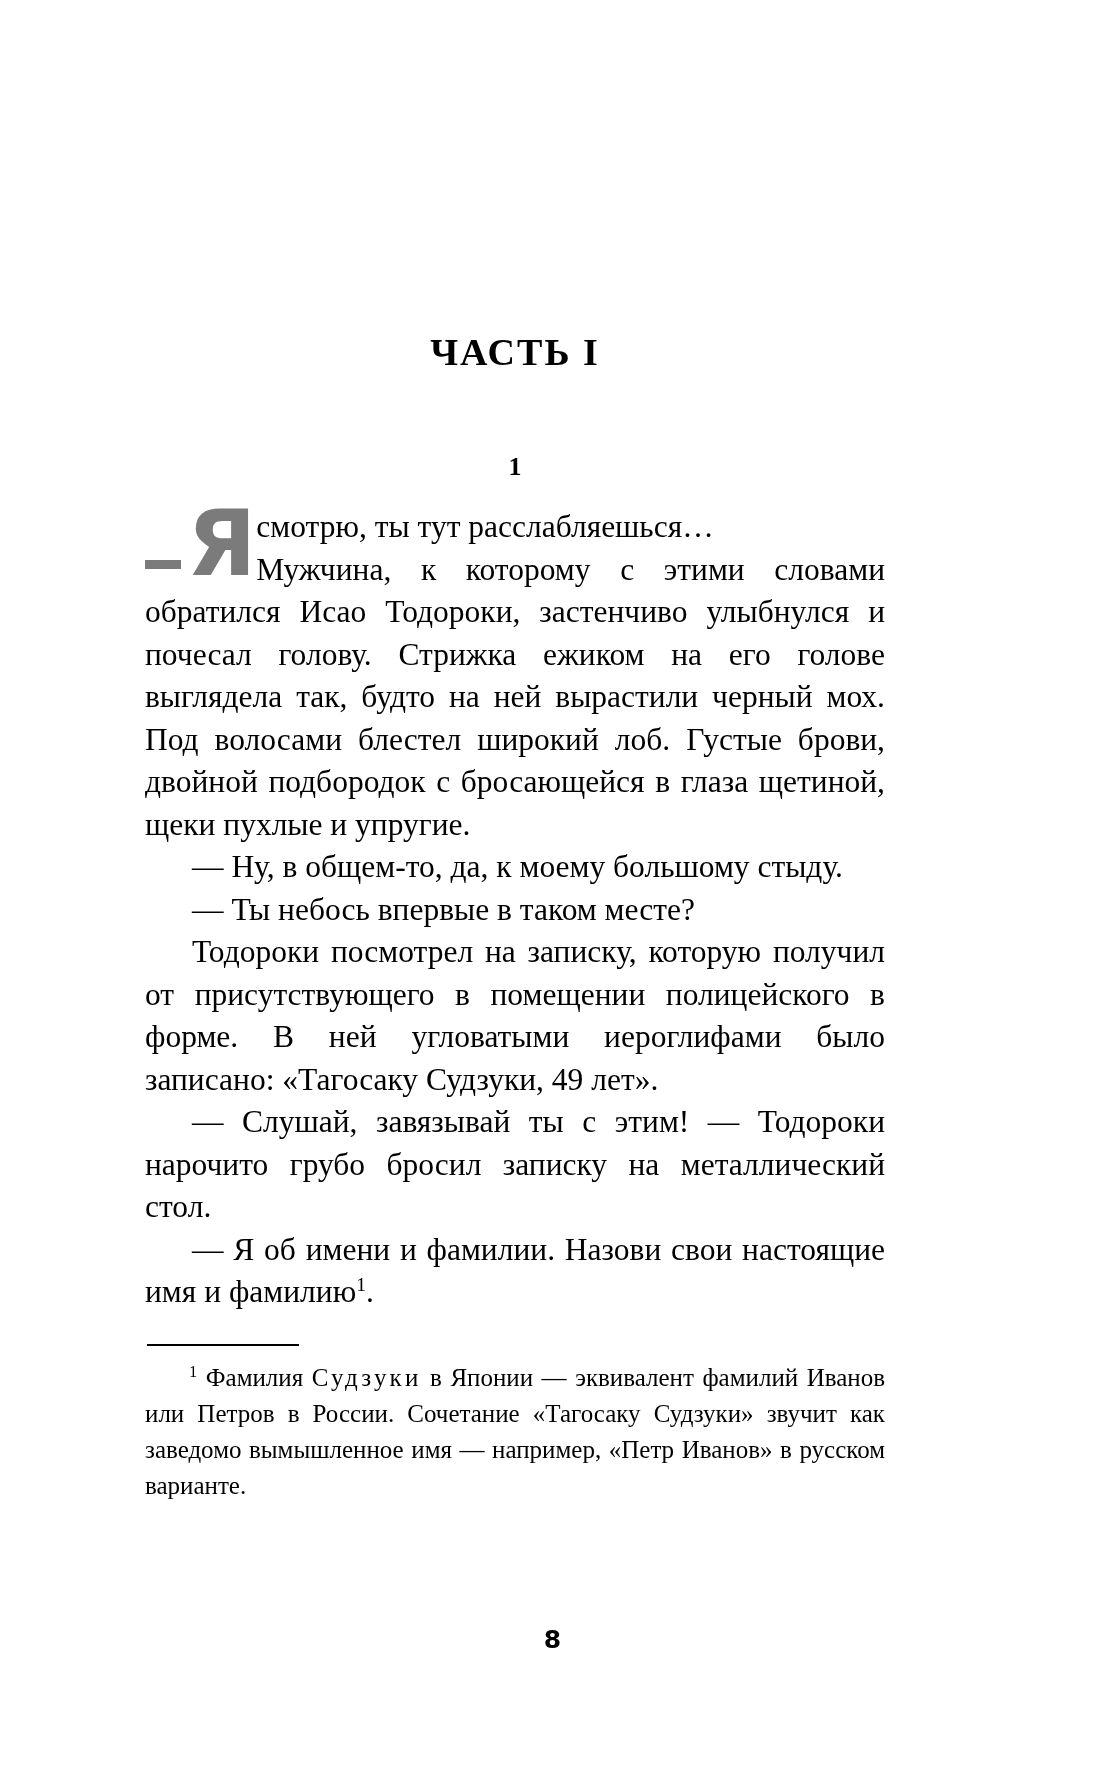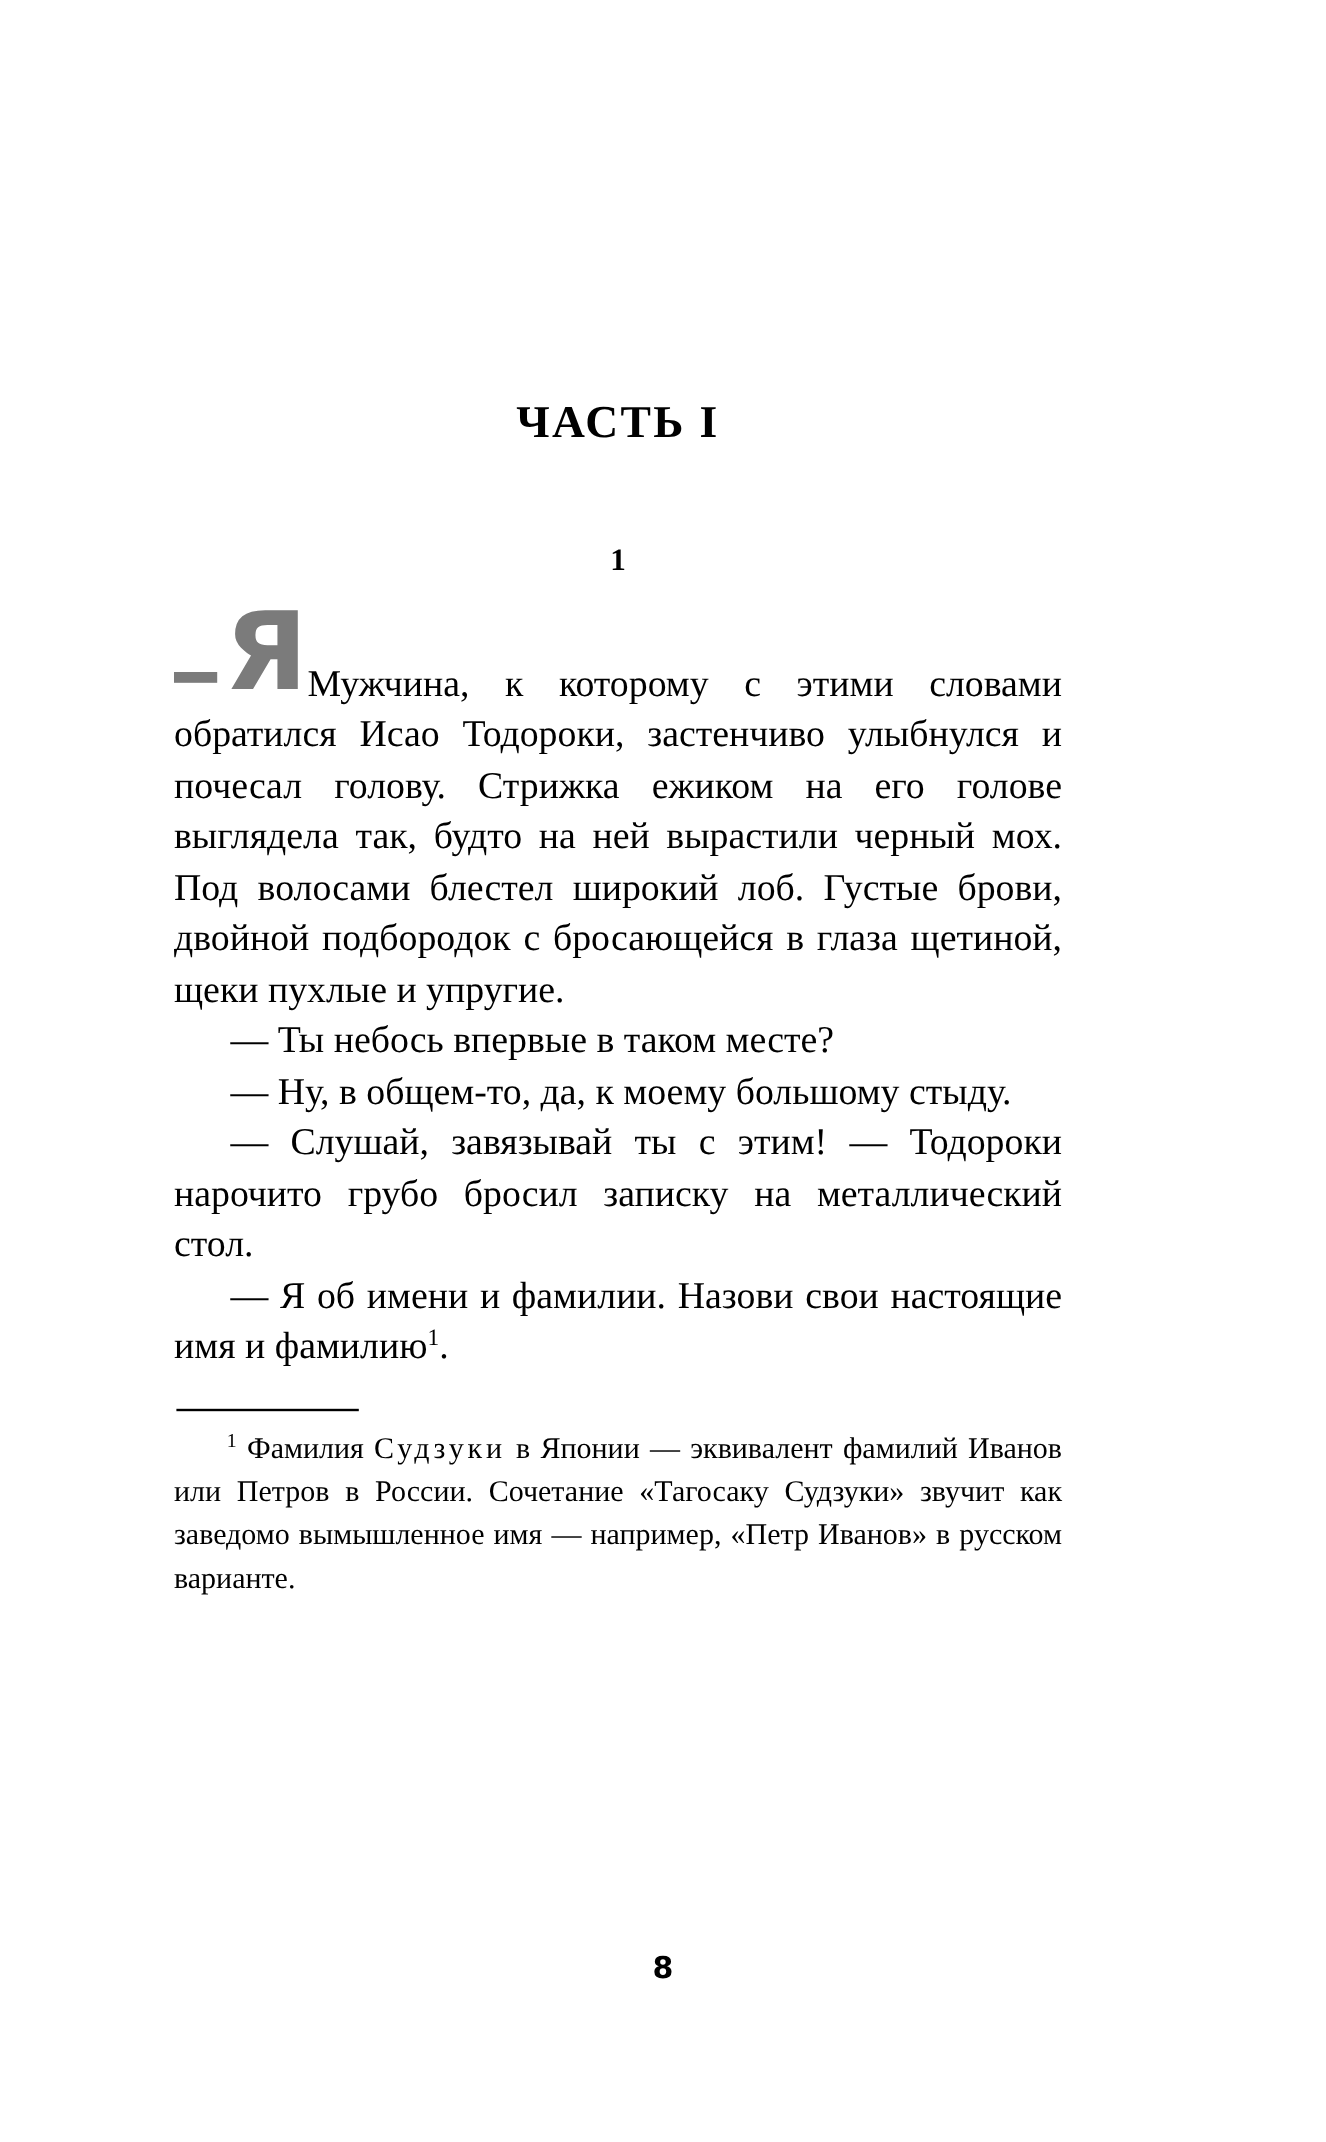--- a/index.html
+++ b/index.html
@@ -145,26 +145,27 @@
     <h1 class="part-title">ЧАСТЬ I</h1>
 
     <div class="chapter-num">1</div>
 
     <div class="body-block">
 
       <p class="para first">
         <span class="dropcap-wrap">
           <span class="dropcap-dash"></span>
           <span class="dropcap-letter">Я</span>
-        </span><br>
+        </span><span>смотрю, ты тут расслабляешься…</span><br>
         <span>Мужчина, к которому с этими словами обратился Исао Тодороки, застенчиво улыбнулся и почесал голову. Стрижка ежиком на его голове выглядела так, будто на ней вырастили черный мох. Под волосами блестел широкий лоб. Густые брови, двойной подбородок с бросающейся в глаза щетиной, щеки пухлые и упругие.</span>
       </p>
 
+      <p class="para">— Ну, в общем-то, да, к моему большому стыду.</p>
       <p class="para">— Ты небось впервые в таком месте?</p>
-      <p class="para">— Ну, в общем-то, да, к моему большому стыду.</p>
+      <p class="para">Тодороки посмотрел на записку, которую получил от присутствующего в помещении полицейского в форме. В ней угловатыми иероглифами было записано: «Тагосаку Судзуки, 49 лет».</p>
       <p class="para">— Слушай, завязывай ты с этим! — Тодороки нарочито грубо бросил записку на металлический стол.</p>
 
       <p class="para"><span>— Я об имени и фамилии. Назови свои настоящие имя и фамилию</span><sup class="fn-ref">1</sup><span>.</span></p>
 
     </div>
 
     <div class="footnote">
       <div class="fn-rule"></div>
       <p><span class="fn-marker">1</span><span> Фамилия </span><span class="spaced">Судзуки</span><span> в Японии — эквивалент фамилий Иванов или Петров в России. Сочетание «Тагосаку Судзуки» звучит как заведомо вымышленное имя — например, «Петр Иванов» в русском варианте.</span></p>
     </div>

